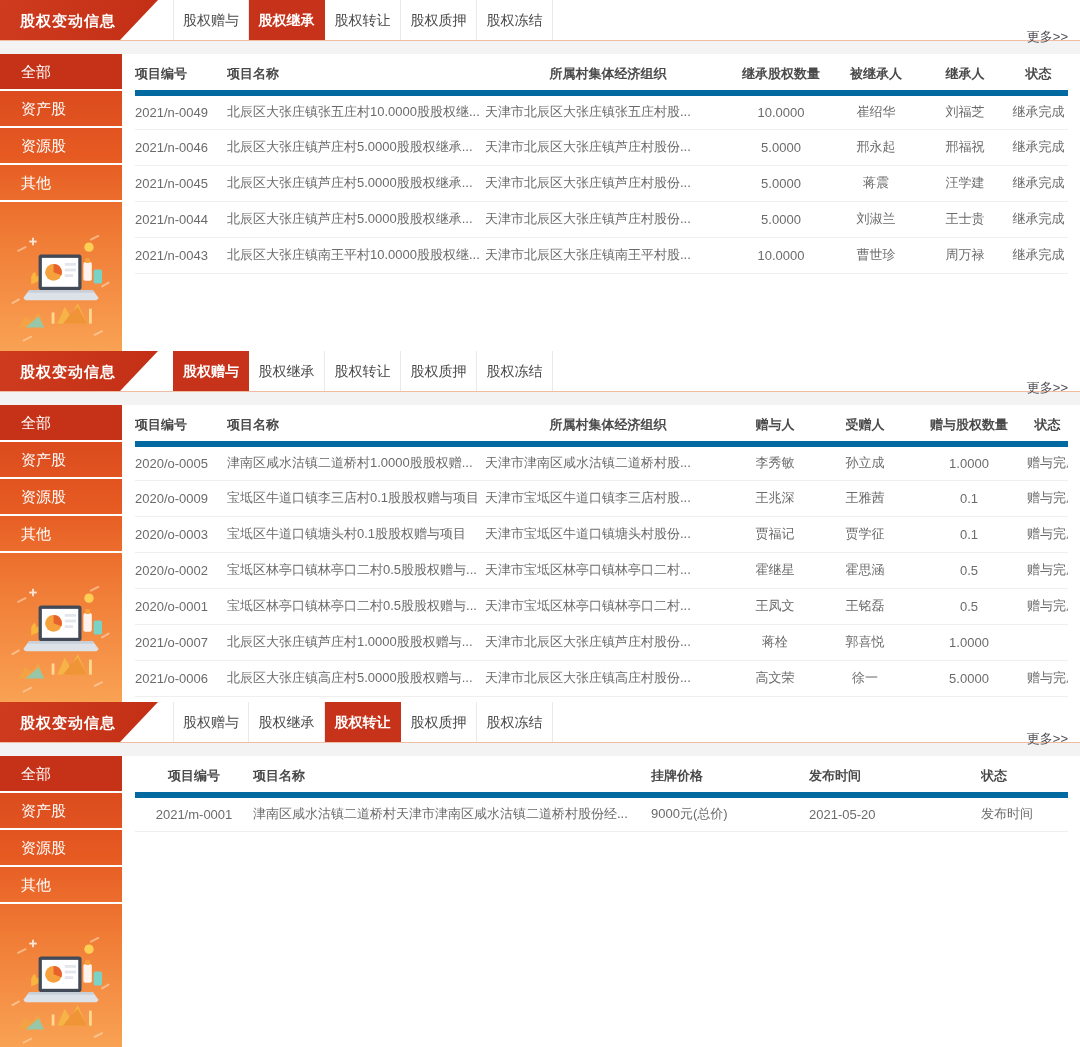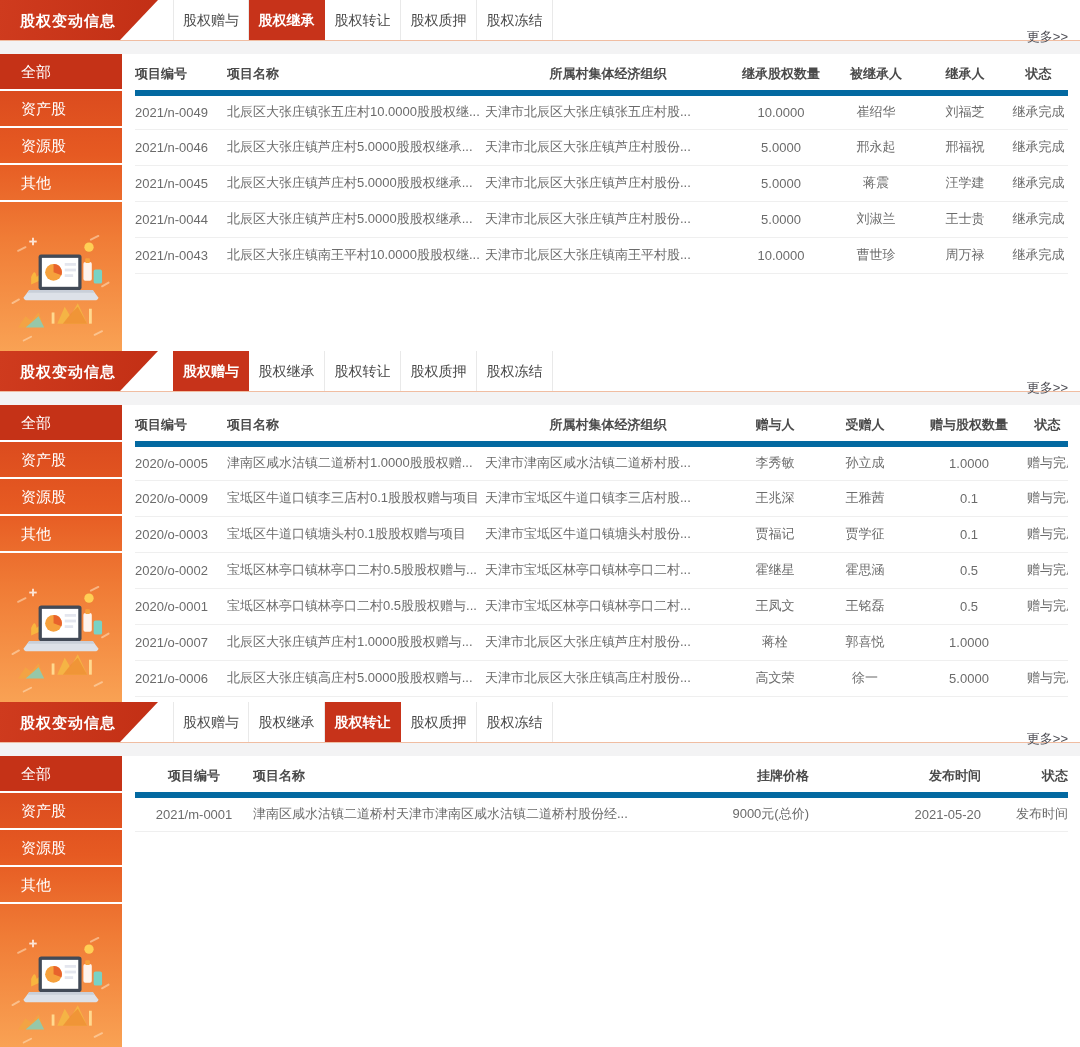--- a/index.html
+++ b/index.html
@@ -68,21 +68,21 @@
     height:36px; font-size:13px; color:#6b6b6b;
     white-space:nowrap; overflow:hidden; text-align:left;
   }
   tbody tr { border-bottom:1px solid #efefef; cursor:pointer; }
 
   
   .s1 th:nth-child(3), .s2 th:nth-child(3) { text-align:center; }
   .s1 th:nth-child(n+4), .s1 td:nth-child(n+4),
   .s2 th:nth-child(n+4), .s2 td:nth-child(n+4) { text-align:center; }
   .s3 th:nth-child(1), .s3 td:nth-child(1) { text-align:center; }
-  .s3 th:nth-child(n+3), .s3 td:nth-child(n+3) { text-align:right; }
+  .s3 th:nth-child(n+3), .s3 td:nth-child(n+3) { text-align:left; }
 </style>
 </head>
 <body>
 
 <div class="section">
   <div class="hdr">
     <div class="flag">
       <span>股权变动信息</span>
     </div>
     <div class="tabs">

